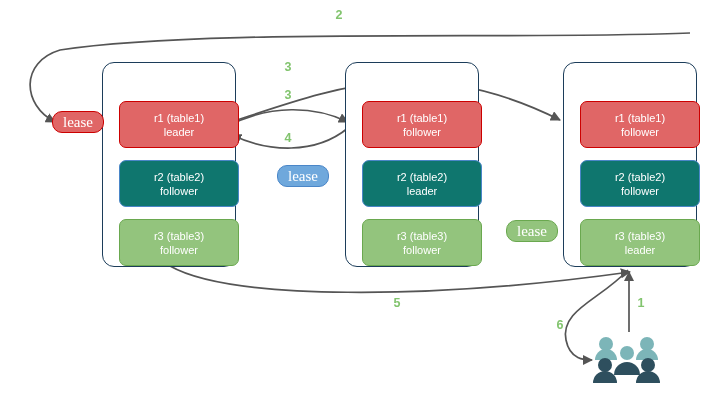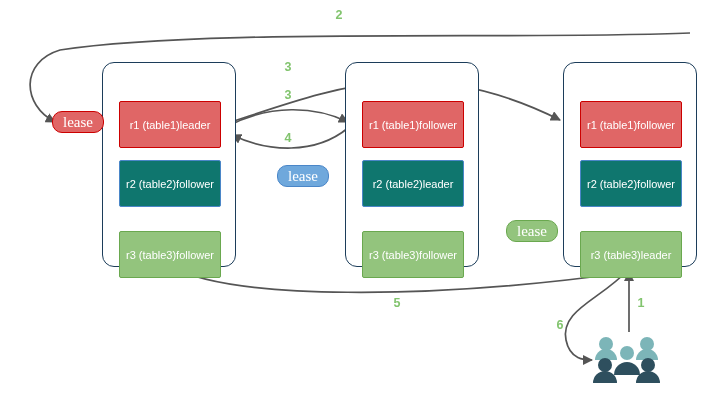--- a/index.html
+++ b/index.html
@@ -43,36 +43,36 @@
     width: 100%;
     text-align: center;
     font-size: 12.5px;
     font-weight: bold;
     color: #111111;
     letter-spacing: .2px;
   }
   .replica {
     position: absolute;
     left: 16px;
-    width: 102px;
+    width: 120px;
     height: 47px;
-    border-radius: 2px;
+    border-radius: 7px;
     box-sizing: border-box;
     display: flex;
-    flex-direction: row;
+    flex-direction: column;
     align-items: center;
     justify-content: center;
     color: #ffffff;
     font-size: 11px;
     line-height: 14px;
     text-align: center;
   }
   .rep-0 { top: 38px; }
   .rep-1 { top: 97px; }
-  .rep-2 { top: 156px; margin-top: 12px; }
+  .rep-2 { top: 156px; }
   .r-red   { background: #e06666; border: 1.6px solid #cc0000; }
   .r-blue  { background: #0f766e; border: 1.6px solid #4a86c8; }
   .r-green { background: #93c47d; border: 1.6px solid #6aa84f; }
 
   
   .lease {
     position: absolute;
     box-sizing: border-box;
     border-radius: 10px;
     display: flex;

